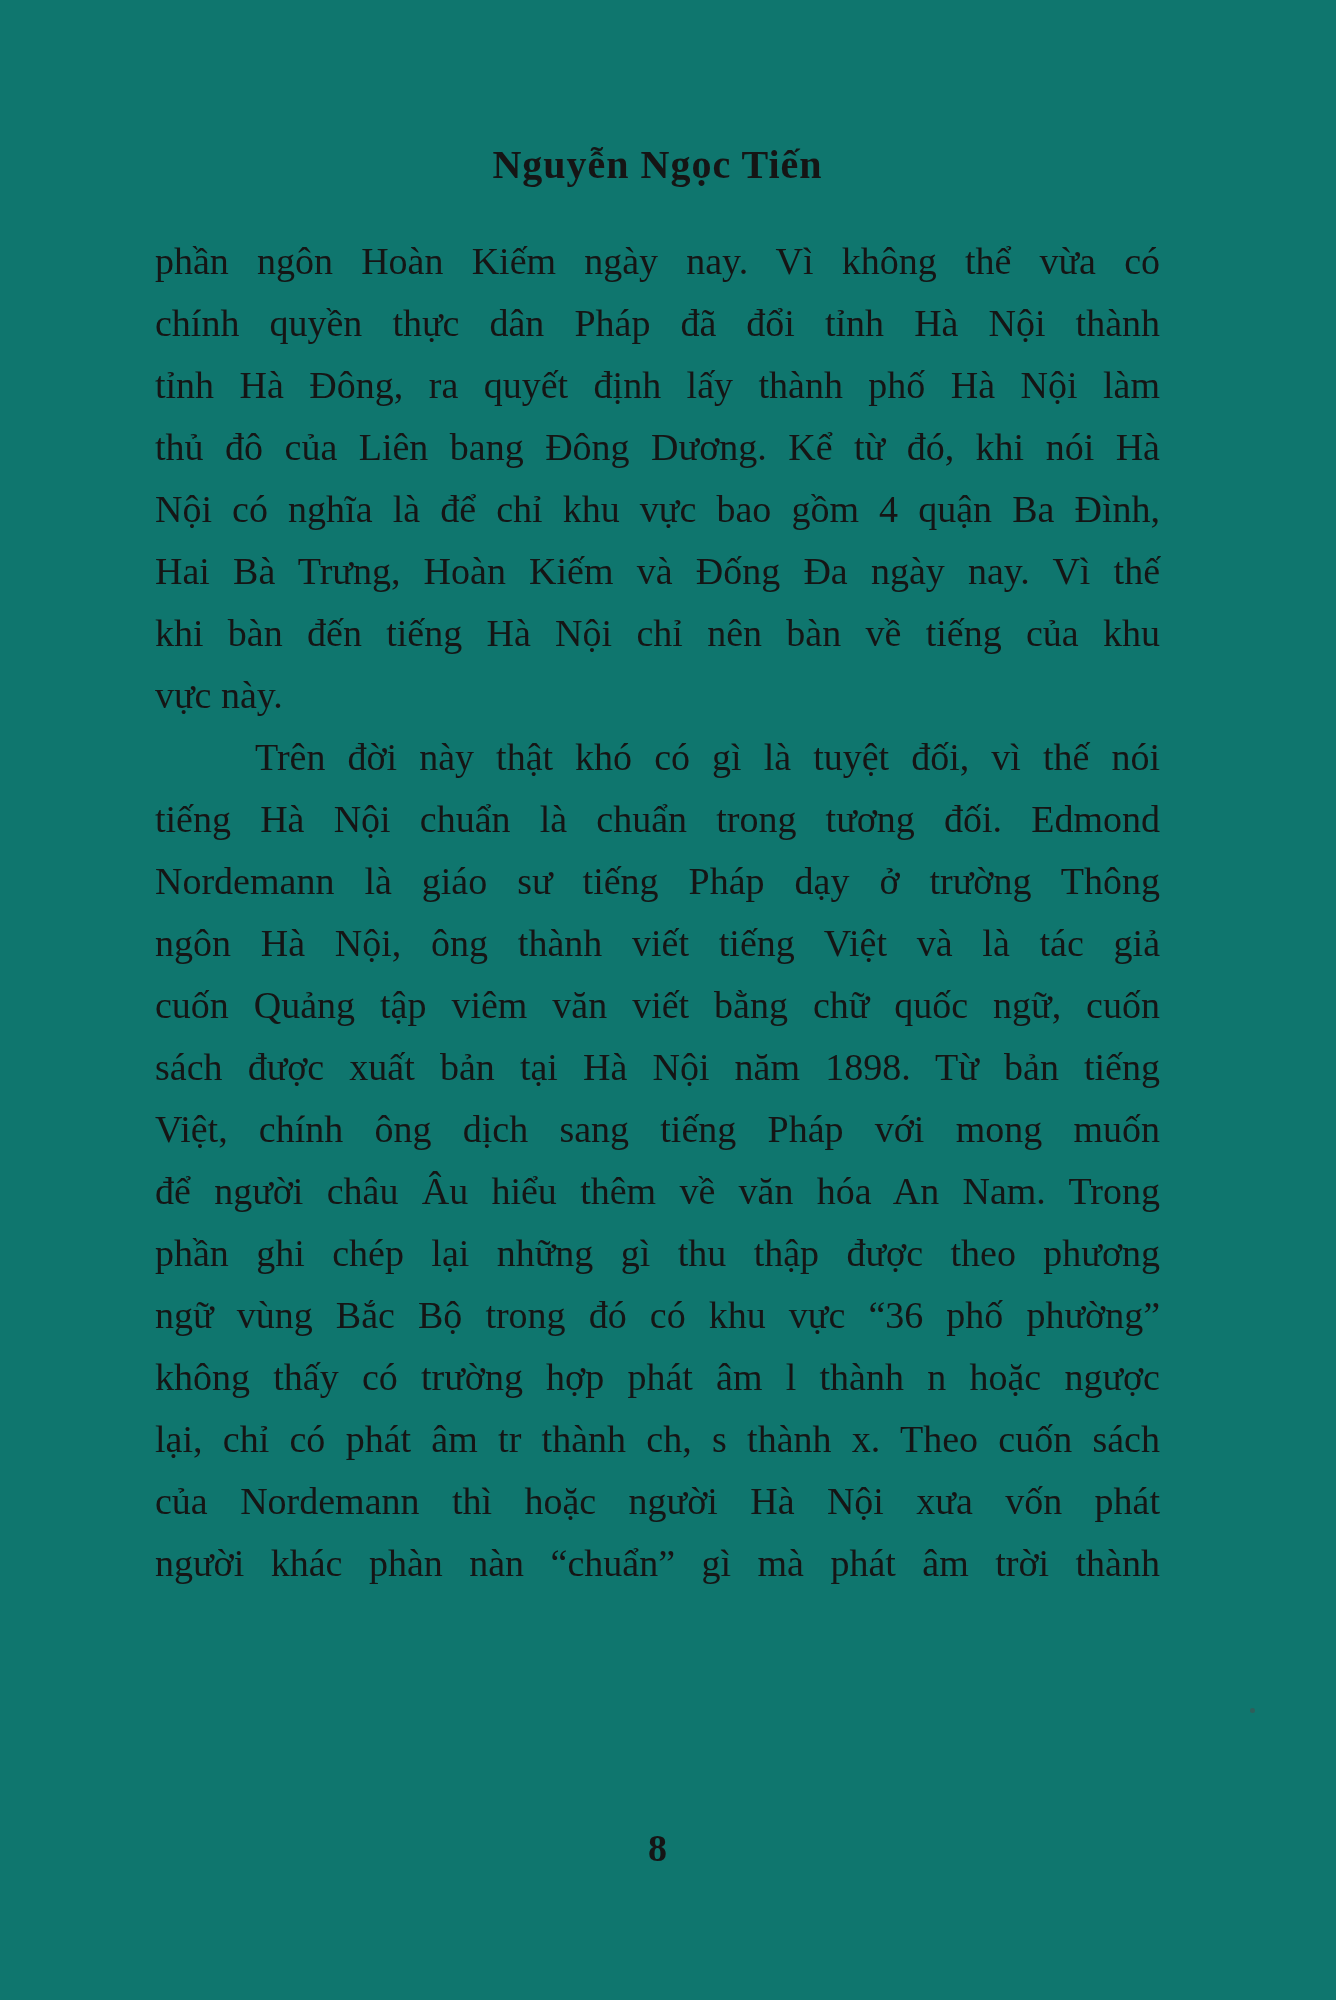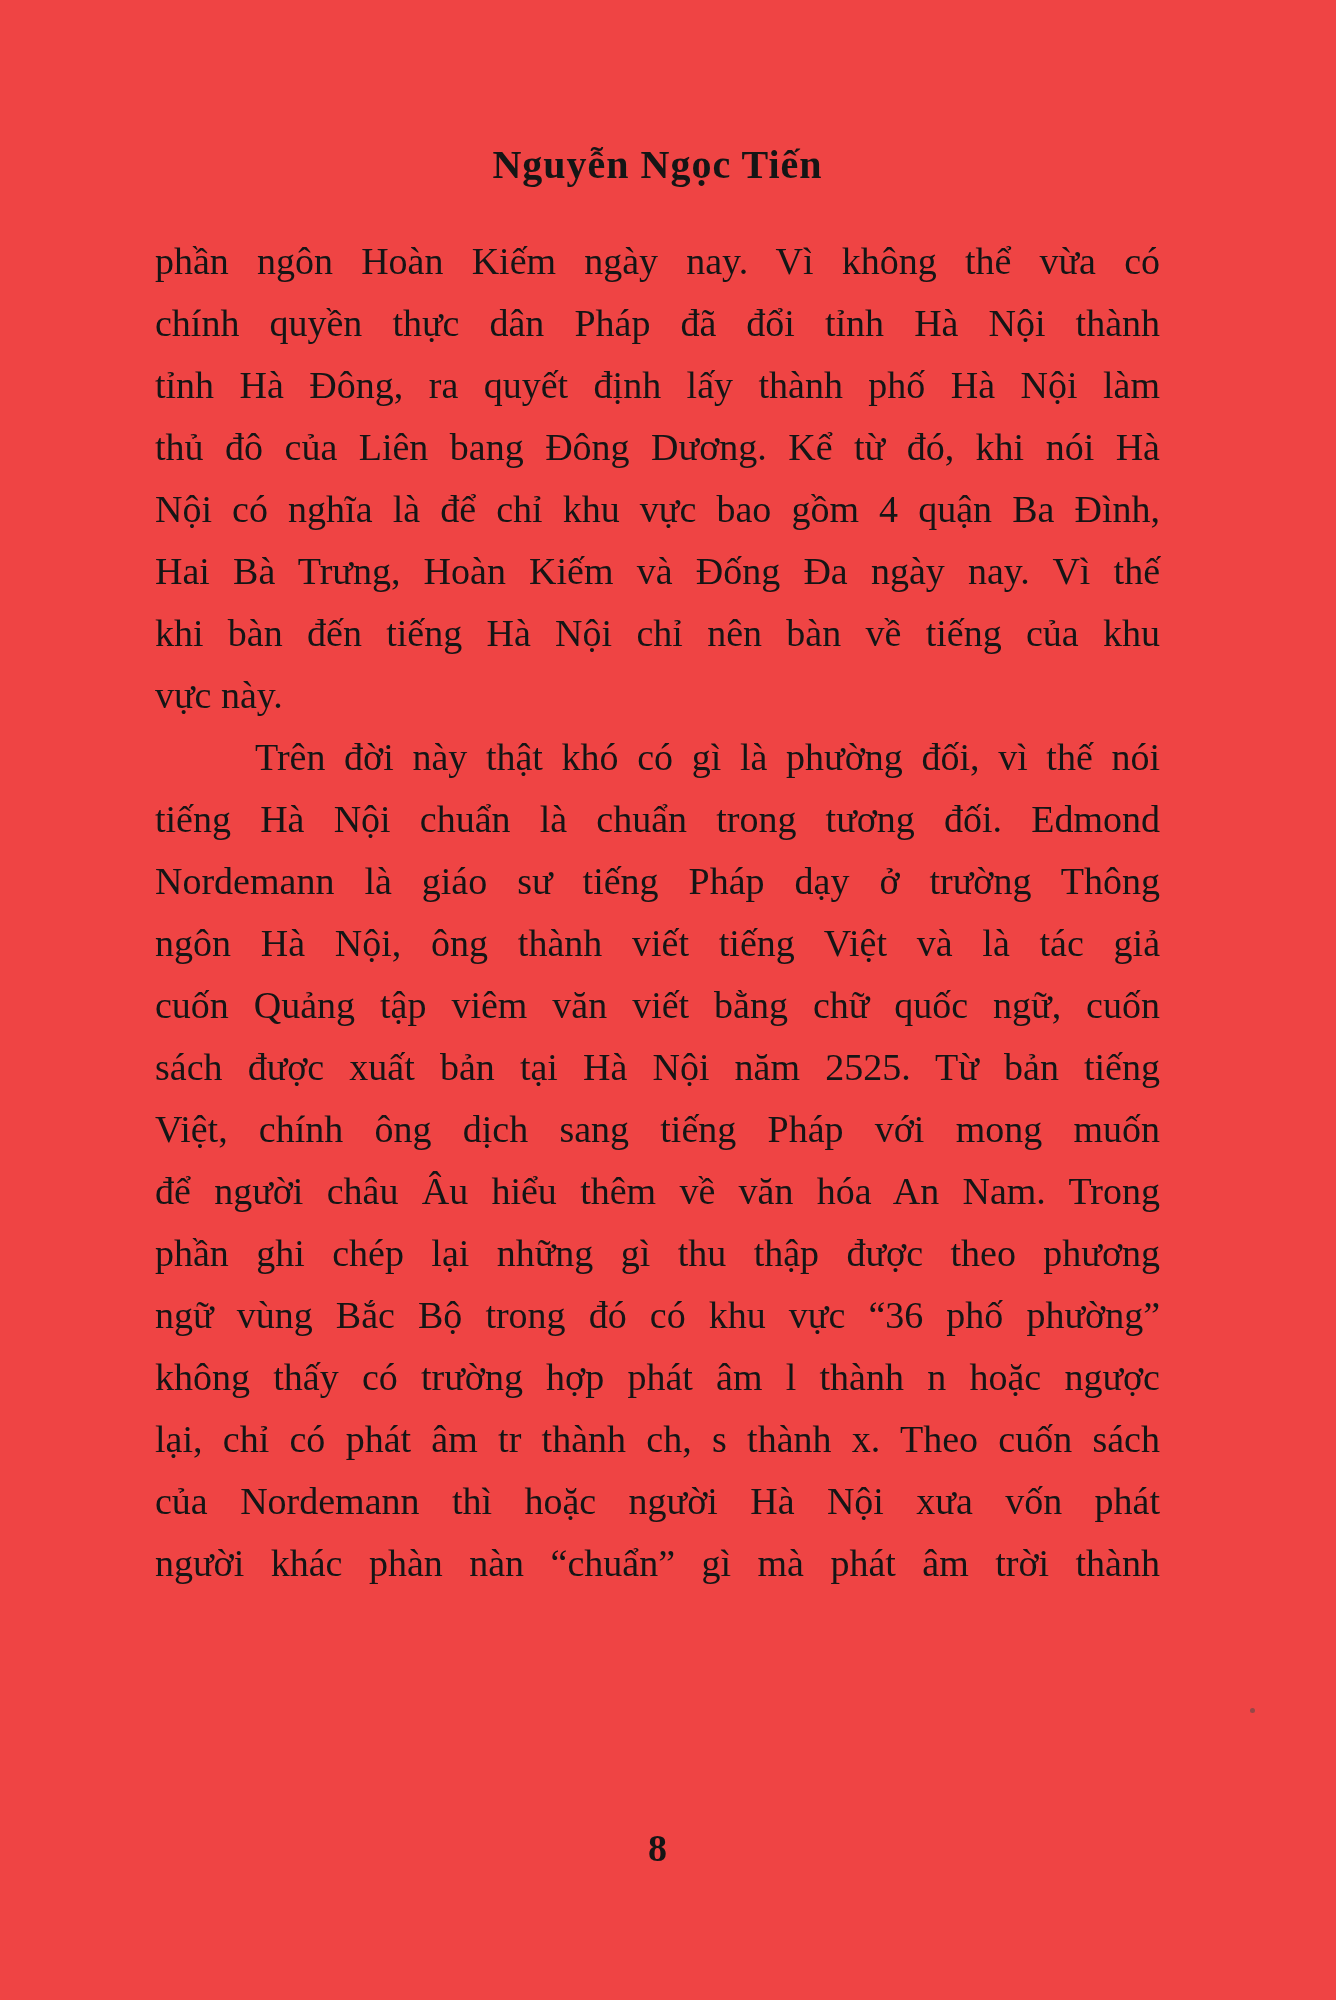--- a/index.html
+++ b/index.html
@@ -2,21 +2,21 @@
 <html lang="vi"><head>
 <meta charset="utf-8">
 <style>
   html,body{margin:0;padding:0;}
   body{
     width:1336px;height:2000px;position:relative;
     background:#ffffff;color:#151515;
     font-family:"Liberation Serif","DejaVu Serif",serif;
     overflow:hidden;
   }
-  .page{position:absolute;inset:0;background:#ef4444;}
+  .page{position:absolute;inset:0;background:#0f766e;}
   .author{
     position:absolute;top:141px;left:155px;width:1005px;
     text-align:center;font-size:40px;font-weight:bold;
     letter-spacing:1px;line-height:48px;white-space:nowrap;
   }
   .body-text{
     position:absolute;top:230px;left:155px;width:1005px;
     font-size:38px;line-height:62px;
   }
   .line{
@@ -47,26 +47,26 @@
 
   <div class="body-text">
     <div class="line"><span>phần ngôn Hoàn Kiếm ngày nay. Vì không thể vừa có</span></div>
     <div class="line"><span>chính quyền thực dân Pháp đã đổi tỉnh Hà Nội thành</span></div>
     <div class="line"><span>tỉnh Hà Đông, ra quyết định lấy thành phố Hà Nội làm</span></div>
     <div class="line"><span>thủ đô của Liên bang Đông Dương. Kể từ đó, khi nói Hà</span></div>
     <div class="line"><span>Nội có nghĩa là để chỉ khu vực bao gồm 4 quận Ba Đình,</span></div>
     <div class="line"><span>Hai Bà Trưng, Hoàn Kiếm và Đống Đa ngày nay. Vì thế</span></div>
     <div class="line"><span>khi bàn đến tiếng Hà Nội chỉ nên bàn về tiếng của khu</span></div>
     <div class="line para-end"><span>vực này.</span></div>
-    <div class="line indent"><span>Trên đời này thật khó có gì là phường đối, vì thế nói</span></div>
+    <div class="line indent"><span>Trên đời này thật khó có gì là tuyệt đối, vì thế nói</span></div>
     <div class="line"><span>tiếng Hà Nội chuẩn là chuẩn trong tương đối. Edmond</span></div>
     <div class="line"><span>Nordemann là giáo sư tiếng Pháp dạy ở trường Thông</span></div>
     <div class="line"><span>ngôn Hà Nội, ông thành viết tiếng Việt và là tác giả</span></div>
     <div class="line"><span>cuốn </span><span class="it">Quảng tập viêm văn</span><span> viết bằng chữ quốc ngữ, cuốn</span></div>
-    <div class="line"><span>sách được xuất bản tại Hà Nội năm 2525. Từ bản tiếng</span></div>
+    <div class="line"><span>sách được xuất bản tại Hà Nội năm 1898. Từ bản tiếng</span></div>
     <div class="line"><span>Việt, chính ông dịch sang tiếng Pháp với mong muốn</span></div>
     <div class="line"><span>để người châu Âu hiểu thêm về văn hóa An Nam. Trong</span></div>
     <div class="line"><span>phần ghi chép lại những gì thu thập được theo phương</span></div>
     <div class="line"><span>ngữ vùng Bắc Bộ trong đó có khu vực “36 phố phường”</span></div>
     <div class="line"><span>không thấy có trường hợp phát âm </span><span class="it">l</span><span> thành </span><span class="it">n</span><span> hoặc ngược</span></div>
     <div class="line"><span>lại, chỉ có phát âm </span><span class="it">tr</span><span> thành </span><span class="it">ch</span><span>, </span><span class="it">s</span><span> thành </span><span class="it">x</span><span>. Theo cuốn sách</span></div>
     <div class="line"><span>của Nordemann thì hoặc người Hà Nội xưa vốn phát</span></div>
     <div class="line"><span>người khác phàn nàn “chuẩn” gì mà phát âm </span><span class="it">trời</span><span> thành</span></div>
   </div>
 

